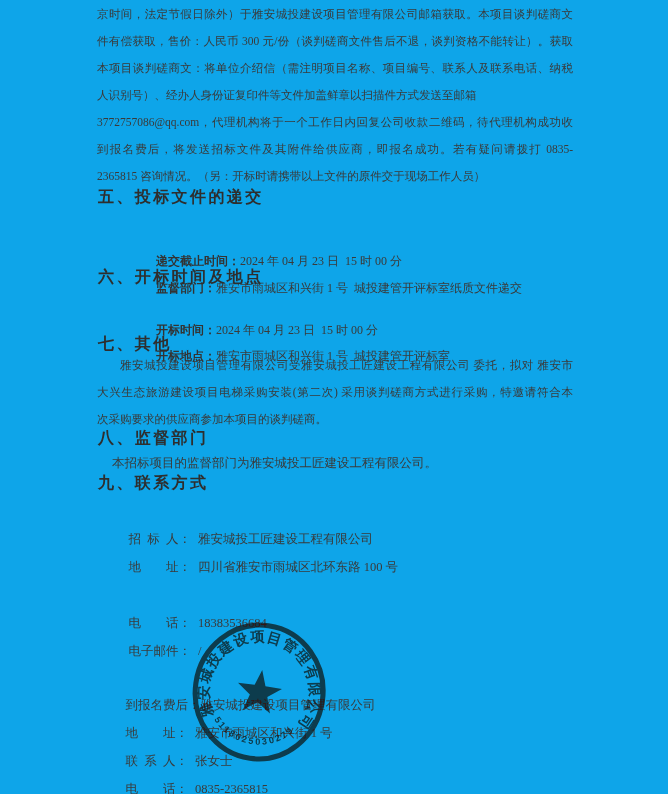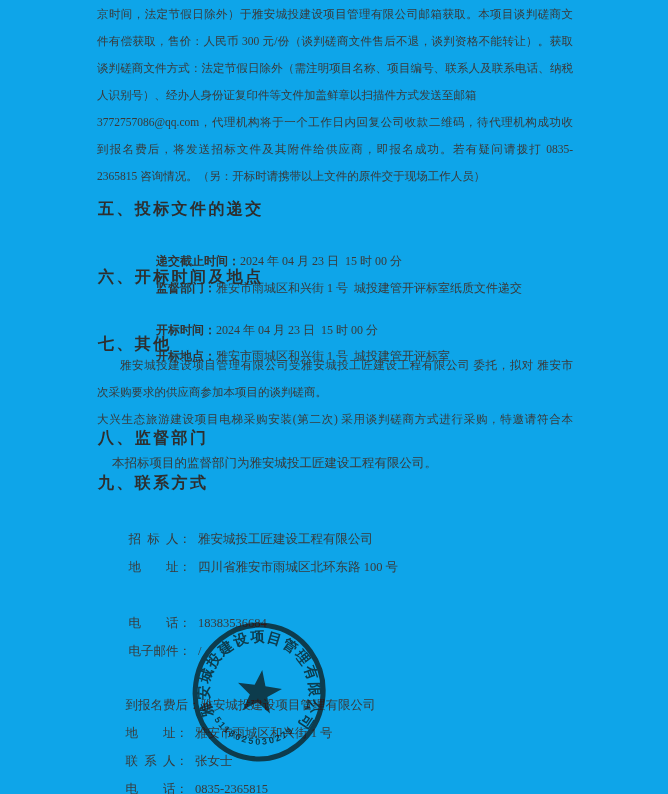--- a/index.html
+++ b/index.html
@@ -40,48 +40,48 @@
   }
 </style>
 </head>
 <body>
 
 <div class="page">
 
   <div class="intro">
     <div class="iline j">京时间，法定节假日除外）于雅安城投建设项目管理有限公司邮箱获取。本项目谈判磋商文</div>
     <div class="iline j">件有偿获取，售价：人民币 300 元/份（谈判磋商文件售后不退，谈判资格不能转让）。获取</div>
-    <div class="iline j">谈判磋商文件方式：法定节假日除外（需注明项目名称、项目编号、联系人及联系电话、纳税</div>
+    <div class="iline j">本项目谈判磋商文：将单位介绍信（需注明项目名称、项目编号、联系人及联系电话、纳税</div>
     <div class="iline">人识别号）、经办人身份证复印件等文件加盖鲜章以扫描件方式发送至邮箱</div>
     <div class="iline j">3772757086@qq.com，代理机构将于一个工作日内回复公司收款二维码，待代理机构成功收</div>
     <div class="iline j">到报名费后，将发送招标文件及其附件给供应商，即报名成功。若有疑问请拨打 0835-</div>
     <div class="iline">2365815 咨询情况。（另：开标时请携带以上文件的原件交于现场工作人员）</div>
   </div>
 
-  <div class="sec-title" style="top:198px">五、投标文件的递交</div>
+  <div class="sec-title" style="top:186px">五、投标文件的递交</div>
   <div class="frow" style="top:221px">
     <span class="flabel">递交截止时间：</span><span class="fvalue">2024 年 04 月 23 日  15 时 00 分</span>
   </div>
   <div class="frow" style="top:248px">
     <span class="flabel">监督部门：</span><span class="fvalue">雅安市雨城区和兴街 1 号  城投建管开评标室纸质文件递交</span>
   </div>
 
   <div class="sec-title" style="top:266px">六、开标时间及地点</div>
   <div class="frow" style="top:290px">
     <span class="flabel">开标时间：</span><span class="fvalue">2024 年 04 月 23 日  15 时 00 分</span>
   </div>
   <div class="frow" style="top:316px">
     <span class="flabel">开标地点：</span><span class="fvalue">雅安市雨城区和兴街 1 号  城投建管开评标室</span>
   </div>
 
   <div class="sec-title" style="top:333px">七、其他</div>
   <div class="para7">
     <div class="pline j ind">雅安城投建设项目管理有限公司受雅安城投工匠建设工程有限公司 委托，拟对 雅安市</div>
+    <div class="pline j">大兴生态旅游建设项目电梯采购安装(第二次)  采用谈判磋商方式进行采购，特邀请符合本</div>
     <div class="pline">次采购要求的供应商参加本项目的谈判磋商。</div>
-    <div class="pline j">大兴生态旅游建设项目电梯采购安装(第二次)  采用谈判磋商方式进行采购，特邀请符合本</div>
   </div>
 
   <div class="sec-title" style="top:427px">八、监督部门</div>
   <div class="s8line" style="top:450px">本招标项目的监督部门为雅安城投工匠建设工程有限公司。</div>
 
   <div class="sec-title" style="top:472px">九、联系方式</div>
 
   <div class="crow" style="top:497px;left:116px">
     <span class="clabel">招标人</span><span>：</span><span class="cvalue">雅安城投工匠建设工程有限公司</span>
   </div>

